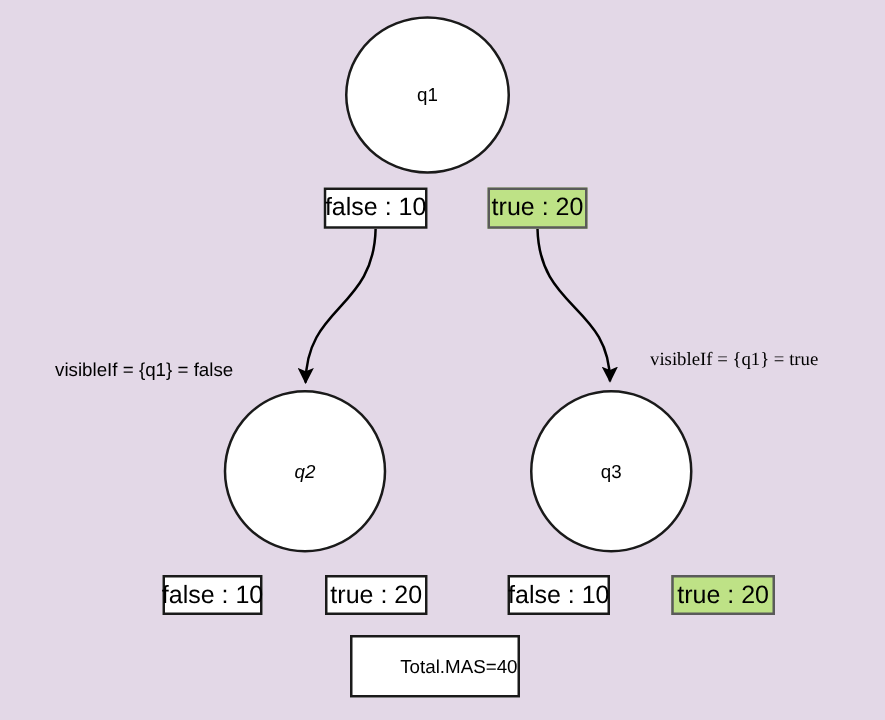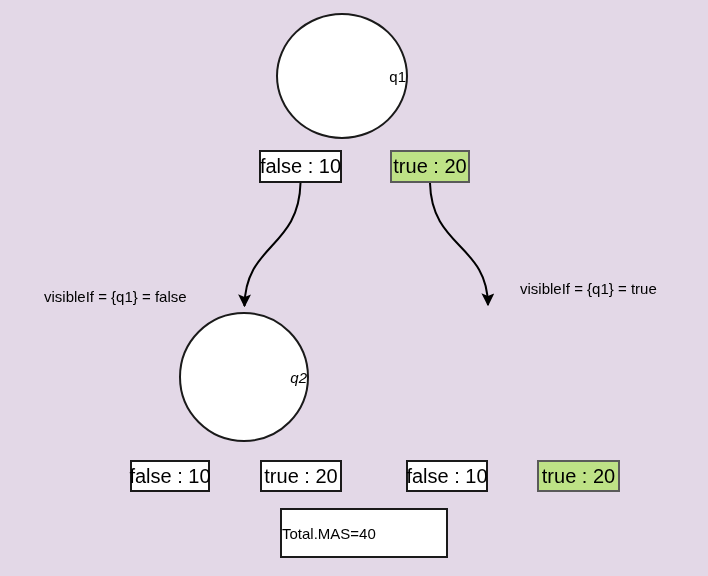--- a/index.html
+++ b/index.html
@@ -26,21 +26,21 @@
     width: 708px; height: 576px;
     pointer-events: none;
   }
   .node {
     position: absolute;
     background: #ffffff;
     border: 2px solid var(--line);
     border-radius: 50%;
     display: flex;
     align-items: center;
-    justify-content: flex-end;
+    justify-content: center;
     font-size: 15px;
   }
   .node-q1 { left: 276px; top: 13px;  width: 132px; height: 126px; }
   .node-q2 { left: 179px; top: 312px; width: 130px; height: 130px; font-style: italic; }
   .node-q3 { left: 424px; top: 312px; width: 130px; height: 130px; }
   .vbox {
     position: absolute;
     background: #ffffff;
     border: 2px solid var(--line);
     display: flex;
@@ -55,35 +55,35 @@
   }
   .vbox-q1-false { left: 259px; top: 150px; width: 83px; height: 33px; }
   .vbox-q1-true  { left: 390px; top: 150px; width: 80px; height: 33px; }
   .vbox-q2-false { left: 130px; top: 460px; width: 80px; height: 32px; }
   .vbox-q2-true  { left: 260px; top: 460px; width: 82px; height: 32px; }
   .vbox-q3-false { left: 406px; top: 460px; width: 82px; height: 32px; }
   .vbox-q3-true  { left: 537px; top: 460px; width: 83px; height: 32px; }
   .total-box {
     position: absolute;
     left: 280px; top: 508px;
-    width: 168px; height: 50px;
+    width: 136px; height: 50px;
     background: #ffffff;
     border: 2px solid var(--line);
     display: flex;
     align-items: center;
-    justify-content: flex-start;
+    justify-content: flex-end;
     font-size: 15px;
   }
   .annotation {
     position: absolute;
     font-size: 15px;
     white-space: nowrap;
   }
   .annotation-left  { left: 44px;  top: 288px; }
-  .annotation-right { left: 520px; top: 280px; }
+  .annotation-right { left: 520px; top: 280px; font-family: Liberation Serif, serif; }
 </style>
 </head>
 <body>
 
 <div class="canvas">
 
   <svg class="arrows" viewBox="0 0 708 576" xmlns="http://www.w3.org/2000/svg">
     <defs>
       <marker id="arrowhead" viewBox="0 0 10 10" refX="9" refY="5" markerWidth="13" markerHeight="13" markerUnits="userSpaceOnUse" orient="auto">
         <path d="M 0 0 L 10 5 L 0 10 L 2 5 z" fill="#000"></path>
@@ -103,20 +103,23 @@
   <div class="vbox green vbox-q1-true">
     <span>true : 20</span>
   </div>
 
   <div class="annotation annotation-left">visibleIf = {q1} = false</div>
   <div class="annotation annotation-right">visibleIf = {q1} = true</div>
 
   <div class="node node-q2">
     <span>q2</span>
   </div>
+  <div class="node node-q3">
+    <span>q3</span>
+  </div>
 
   <div class="vbox vbox-q2-false">
     <span>false : 10</span>
   </div>
   <div class="vbox vbox-q2-true">
     <span>true : 20</span>
   </div>
   <div class="vbox vbox-q3-false">
     <span>false : 10</span>
   </div>

